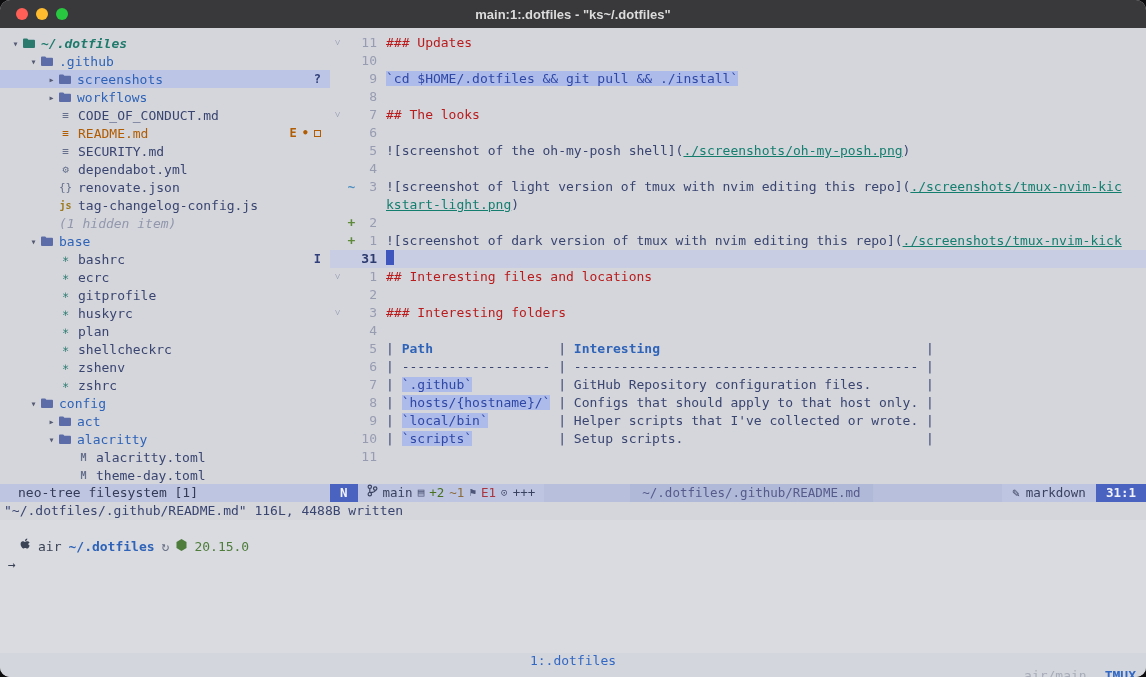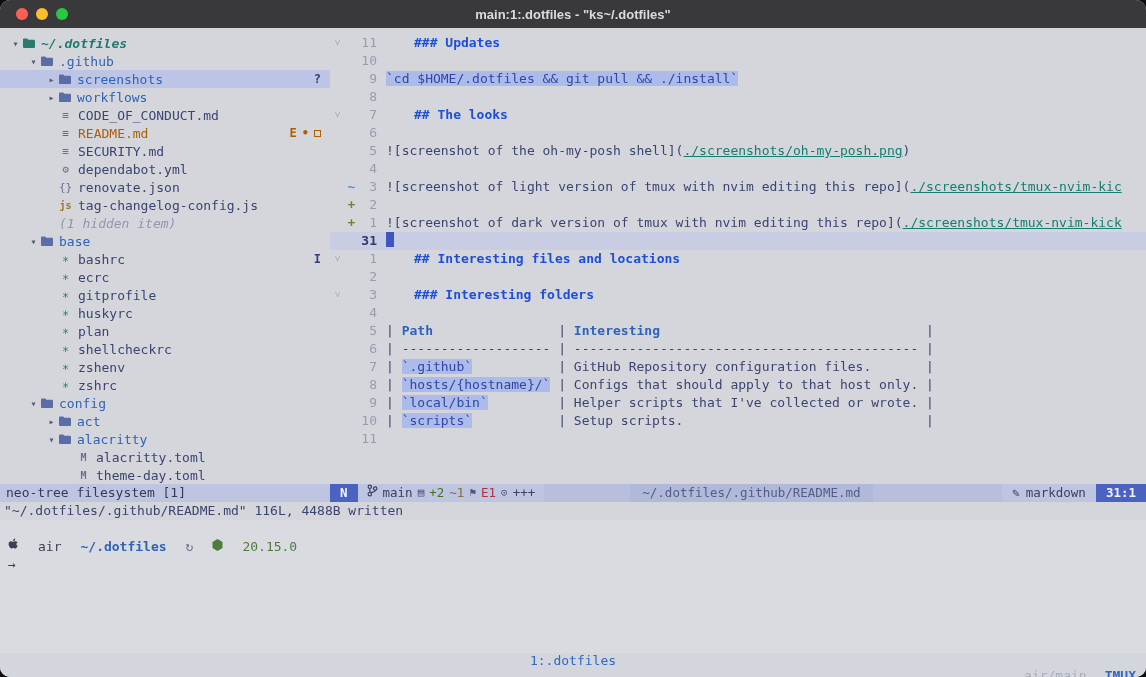--- a/index.html
+++ b/index.html
@@ -41,40 +41,40 @@
   .ed-row { display:flex; height:18px; line-height:18px; font-size:13px; white-space:pre; }
   .ed-fold { width:15px; flex:none; text-align:center; color:#8a90a8; font-size:10px; }
   .ed-sign { width:13px; flex:none; text-align:center; font-weight:bold; }
   .sign-add { color:#5e8a3a; } .sign-chg { color:#4f8fc0; }
   .ed-num { width:28px; flex:none; text-align:right; padding-right:9px; color:#979cb0; }
   .ed-text { flex:1; white-space:pre; }
   .cursorline { background:#c8cde4; }
   .cursorline .ed-num { color:#2d3a6e; font-weight:bold; }
   .cursor { display:inline-block; width:8px; height:15px; background:#3f55be; vertical-align:-2px; }
   .sg-text { color:#3a4570; }
-  .sg-heading { color:#1d4ed8; font-weight:bold;margin-left:28px; }
+  .sg-heading { color:#b91c1c; font-weight:normal; }
   .sg-link { color:#147e6e; text-decoration:underline; }
   .sg-code { background:#adbbea; color:#2f47a5; }
   .sg-th { color:#2e63b8; font-weight:bold; }
   
   .statusrow { display:flex; height:18px; }
-  .nt-status { width:330px; flex:none; background:#bec5e0; color:#343b58; font-size:13px; line-height:18px; padding-left:6px; }
+  .nt-status { width:330px; flex:none; background:#bec5e0; color:#343b58; font-size:13px; line-height:18px; padding-left:18px; }
   .lualine { flex:1; display:flex; align-items:stretch; font-size:12.5px; line-height:18px; background:#b7bfdc; }
   .sl-mode { background:#4a63c0; color:#f2f3fa; font-weight:bold; padding:0 10px; }
   .sl-info { background:#bec5e0; color:#3a4261; padding:0 9px; display:flex; align-items:center; gap:5px; white-space:pre; }
   .sl-ic { color:#4d5578; font-size:11px; }
   .sl-add { color:#48701f; } .sl-chg { color:#8c6c3e; } .sl-err { color:#a8353f; }
   .sl-mid { flex:1; background:#b7bfdc; display:flex; align-items:stretch; }
   .sl-path { margin-left:86px; background:#b0b9d8; padding:0 12px; color:#565b8c; display:flex; align-items:center; }
   .sl-ft { background:#bec5e0; color:#3a4261; padding:0 10px; display:flex; align-items:center; gap:6px; }
   .sl-pos { background:#4a63c0; color:#f2f3fa; font-weight:bold; padding:0 10px; }
   
   .cmdline { height:18px; line-height:18px; font-size:13px; color:#3a4570; padding-left:4px; white-space:pre; }
   .shell { flex:1; background:#d9dbe0; padding-top:18px; }
-  .prompt { height:18px; line-height:18px; font-size:13px; display:flex; align-items:center; gap:19px; padding-left:8px; white-space:pre; }
+  .prompt { height:18px; line-height:18px; font-size:13px; display:flex; align-items:center; gap:7px; padding-left:20px; white-space:pre; }
   .p-host { color:#3a4255; }
   .p-cwd { color:#2e63b8; font-weight:bold; }
   .p-sync { color:#6a7288; }
   .p-ver { color:#4e7c3a; }
   .prompt2 { height:18px; line-height:18px; font-size:13px; color:#3a4255; padding-left:8px; }
   .tmuxbar { height:24px; background:#d3d6dc; display:flex; align-items:center; font-size:13px; padding:0 10px;flex-direction:column; }
   .tm-left { color:#3268c4; }
   .tm-right { margin-left:auto; display:flex; gap:18px; }
   .tm-session { color:#a7acb8; }
   .tm-label { color:#3268c4; font-weight:bold; }
@@ -140,20 +140,21 @@
       <div class="editor" id="editor">
           <div class="ed-row"><span class="ed-fold">˅</span><span class="ed-sign "></span><span class="ed-num">11</span><span class="ed-text"><span class="sg-heading">### Updates</span></span></div>
           <div class="ed-row"><span class="ed-fold"></span><span class="ed-sign "></span><span class="ed-num">10</span><span class="ed-text"></span></div>
           <div class="ed-row"><span class="ed-fold"></span><span class="ed-sign "></span><span class="ed-num">9</span><span class="ed-text"><span class="sg-code">`cd $HOME/.dotfiles &amp;&amp; git pull &amp;&amp; ./install`</span></span></div>
           <div class="ed-row"><span class="ed-fold"></span><span class="ed-sign "></span><span class="ed-num">8</span><span class="ed-text"></span></div>
           <div class="ed-row"><span class="ed-fold">˅</span><span class="ed-sign "></span><span class="ed-num">7</span><span class="ed-text"><span class="sg-heading">## The looks</span></span></div>
           <div class="ed-row"><span class="ed-fold"></span><span class="ed-sign "></span><span class="ed-num">6</span><span class="ed-text"></span></div>
           <div class="ed-row"><span class="ed-fold"></span><span class="ed-sign "></span><span class="ed-num">5</span><span class="ed-text"><span class="sg-text">![screenshot of the oh-my-posh shell](</span><span class="sg-link">./screenshots/oh-my-posh.png</span><span class="sg-text">)</span></span></div>
           <div class="ed-row"><span class="ed-fold"></span><span class="ed-sign "></span><span class="ed-num">4</span><span class="ed-text"></span></div>
           <div class="ed-row"><span class="ed-fold"></span><span class="ed-sign sign-chg">~</span><span class="ed-num">3</span><span class="ed-text"><span class="sg-text">![screenshot of light version of tmux with nvim editing this repo](</span><span class="sg-link">./screenshots/tmux-nvim-kic</span></span></div>
+          <div class="ed-row"><span class="ed-fold"></span><span class="ed-sign "></span><span class="ed-num"></span><span class="ed-text"><span class="sg-link">kstart-light.png</span><span class="sg-text">)</span></span></div>
           <div class="ed-row"><span class="ed-fold"></span><span class="ed-sign sign-add">+</span><span class="ed-num">2</span><span class="ed-text"></span></div>
           <div class="ed-row"><span class="ed-fold"></span><span class="ed-sign sign-add">+</span><span class="ed-num">1</span><span class="ed-text"><span class="sg-text">![screenshot of dark version of tmux with nvim editing this repo](</span><span class="sg-link">./screenshots/tmux-nvim-kick</span></span></div>
           <div class="ed-row cursorline"><span class="ed-fold"></span><span class="ed-sign "></span><span class="ed-num">31</span><span class="ed-text"><span class="cursor"></span></span></div>
           <div class="ed-row"><span class="ed-fold">˅</span><span class="ed-sign "></span><span class="ed-num">1</span><span class="ed-text"><span class="sg-heading">## Interesting files and locations</span></span></div>
           <div class="ed-row"><span class="ed-fold"></span><span class="ed-sign "></span><span class="ed-num">2</span><span class="ed-text"></span></div>
           <div class="ed-row"><span class="ed-fold">˅</span><span class="ed-sign "></span><span class="ed-num">3</span><span class="ed-text"><span class="sg-heading">### Interesting folders</span></span></div>
           <div class="ed-row"><span class="ed-fold"></span><span class="ed-sign "></span><span class="ed-num">4</span><span class="ed-text"></span></div>
           <div class="ed-row"><span class="ed-fold"></span><span class="ed-sign "></span><span class="ed-num">5</span><span class="ed-text"><span class="sg-text">| </span><span class="sg-th">Path</span><span class="sg-text">                | </span><span class="sg-th">Interesting</span><span class="sg-text">                                  |</span></span></div>
           <div class="ed-row"><span class="ed-fold"></span><span class="ed-sign "></span><span class="ed-num">6</span><span class="ed-text"><span class="sg-text">| ------------------- | -------------------------------------------- |</span></span></div>
           <div class="ed-row"><span class="ed-fold"></span><span class="ed-sign "></span><span class="ed-num">7</span><span class="ed-text"><span class="sg-text">| </span><span class="sg-code">`.github`</span><span class="sg-text">           | GitHub Repository configuration files.       |</span></span></div>

